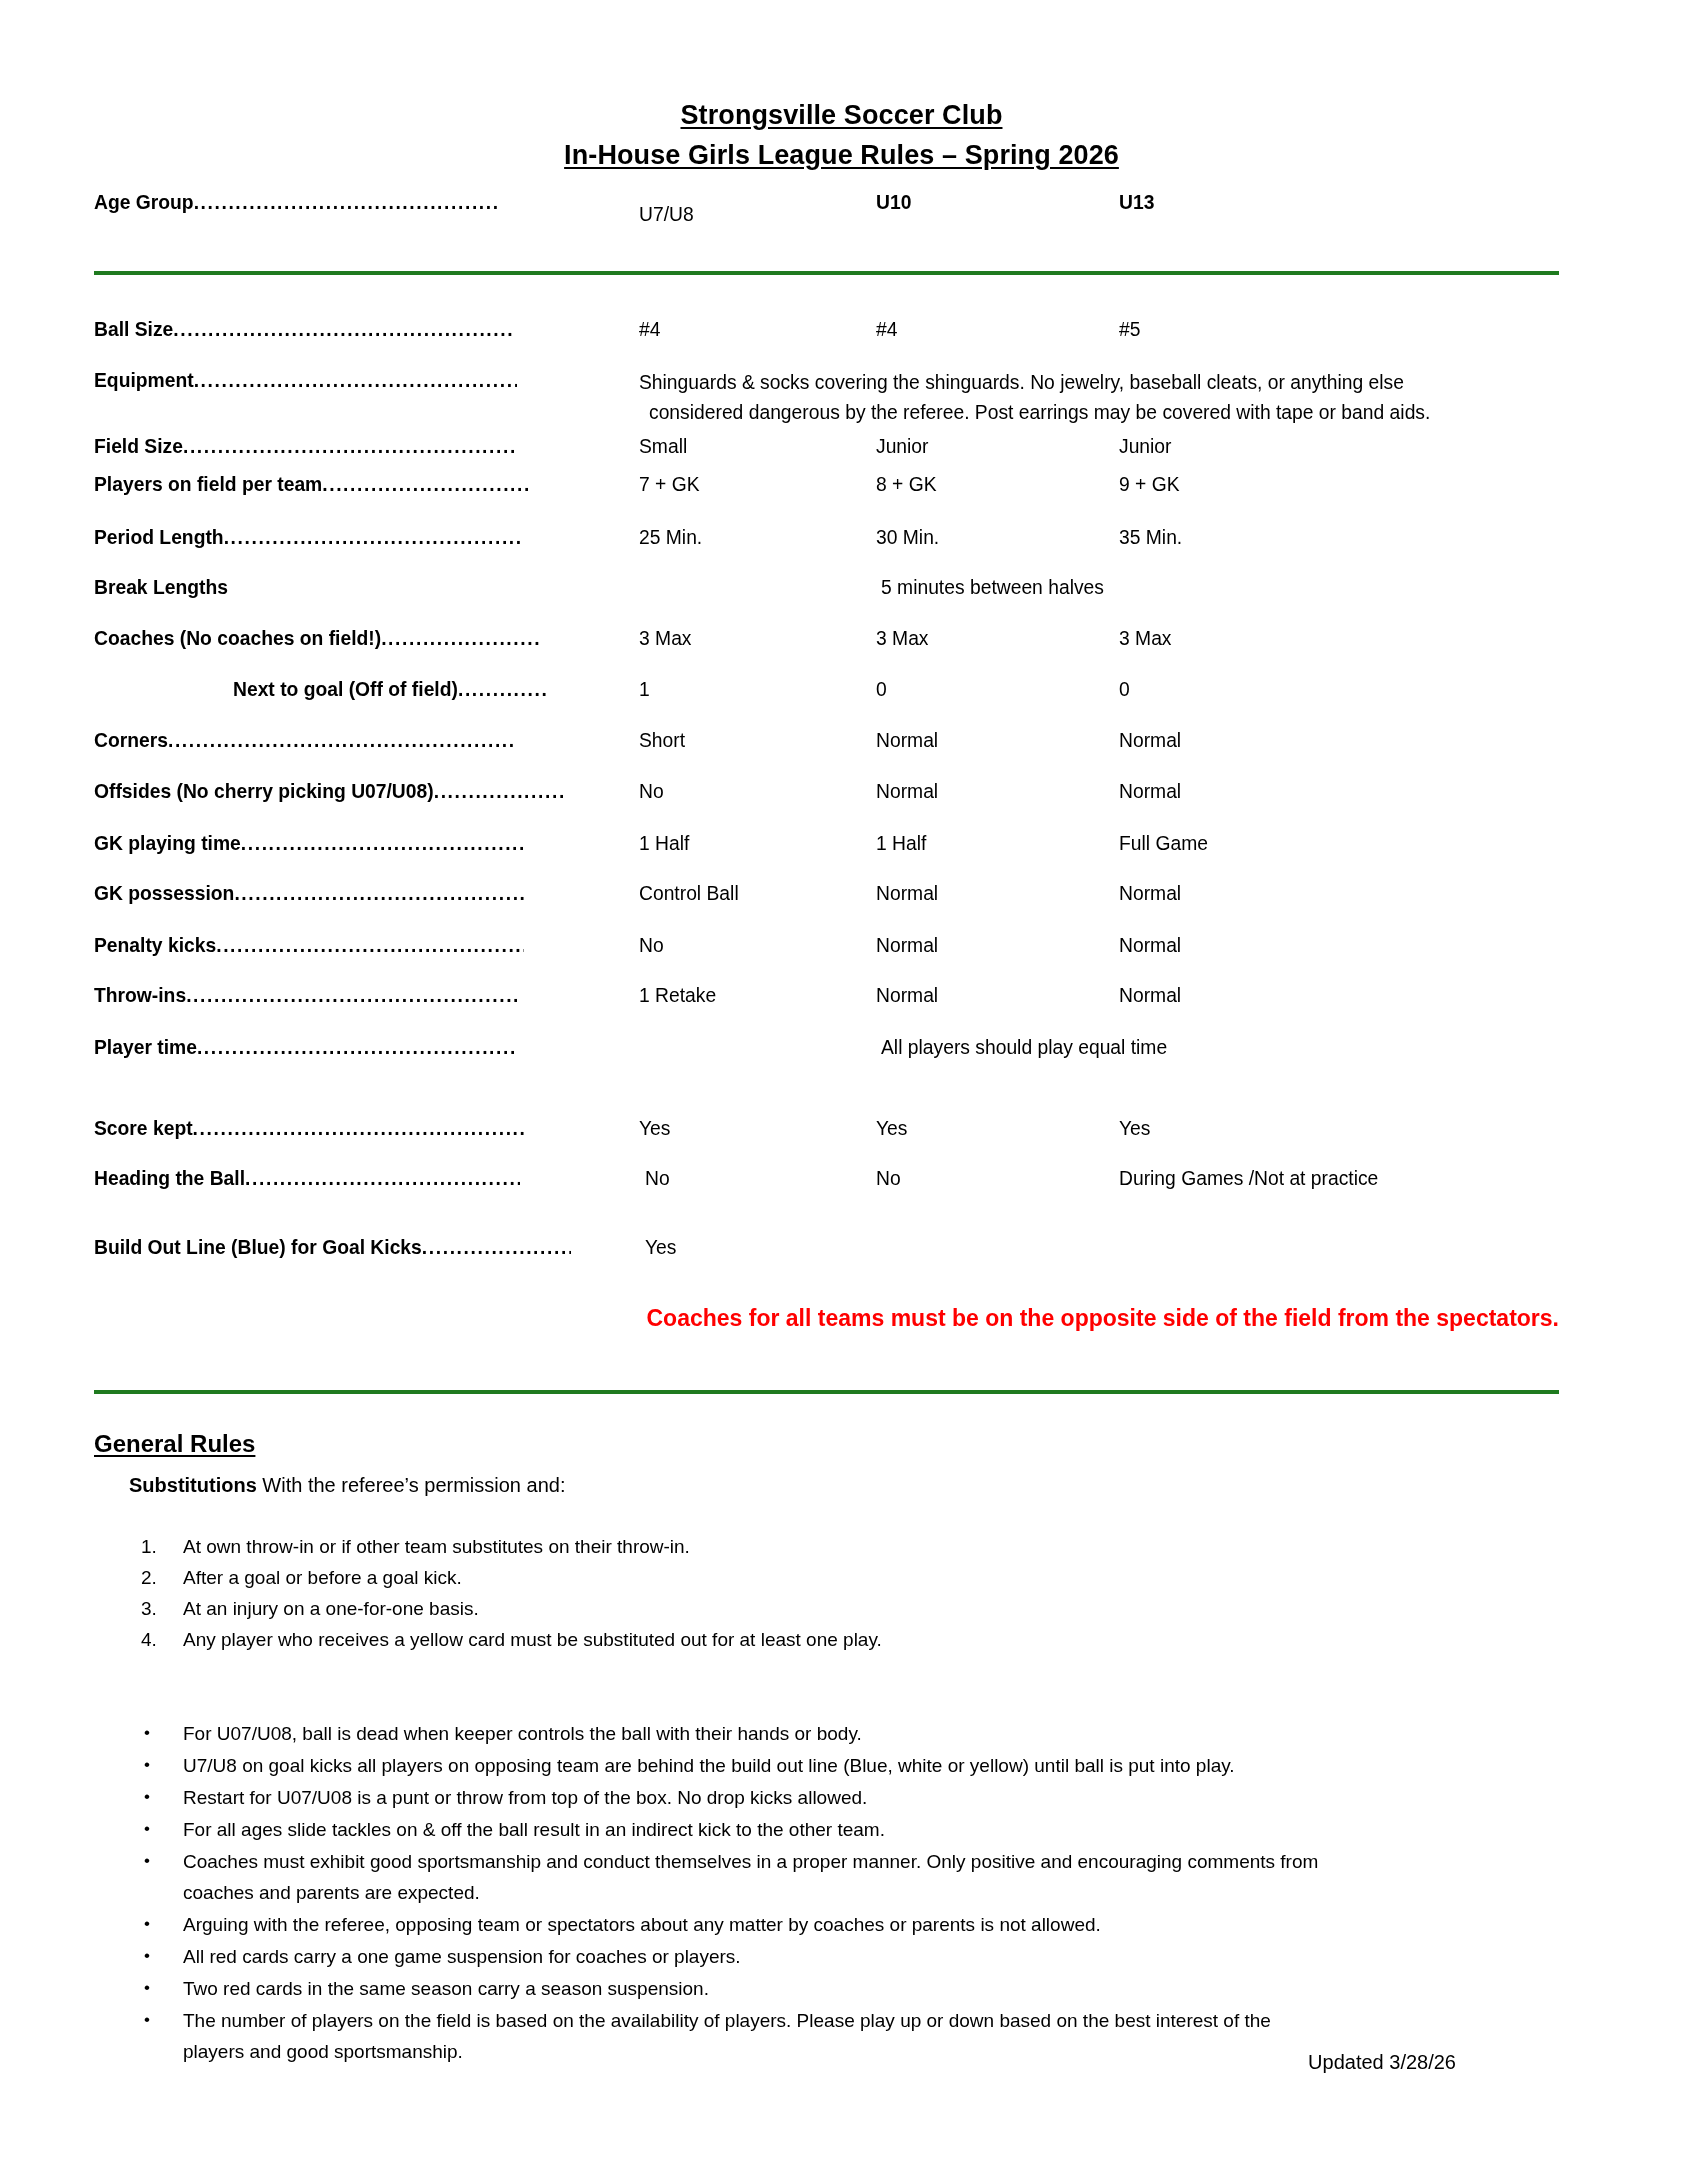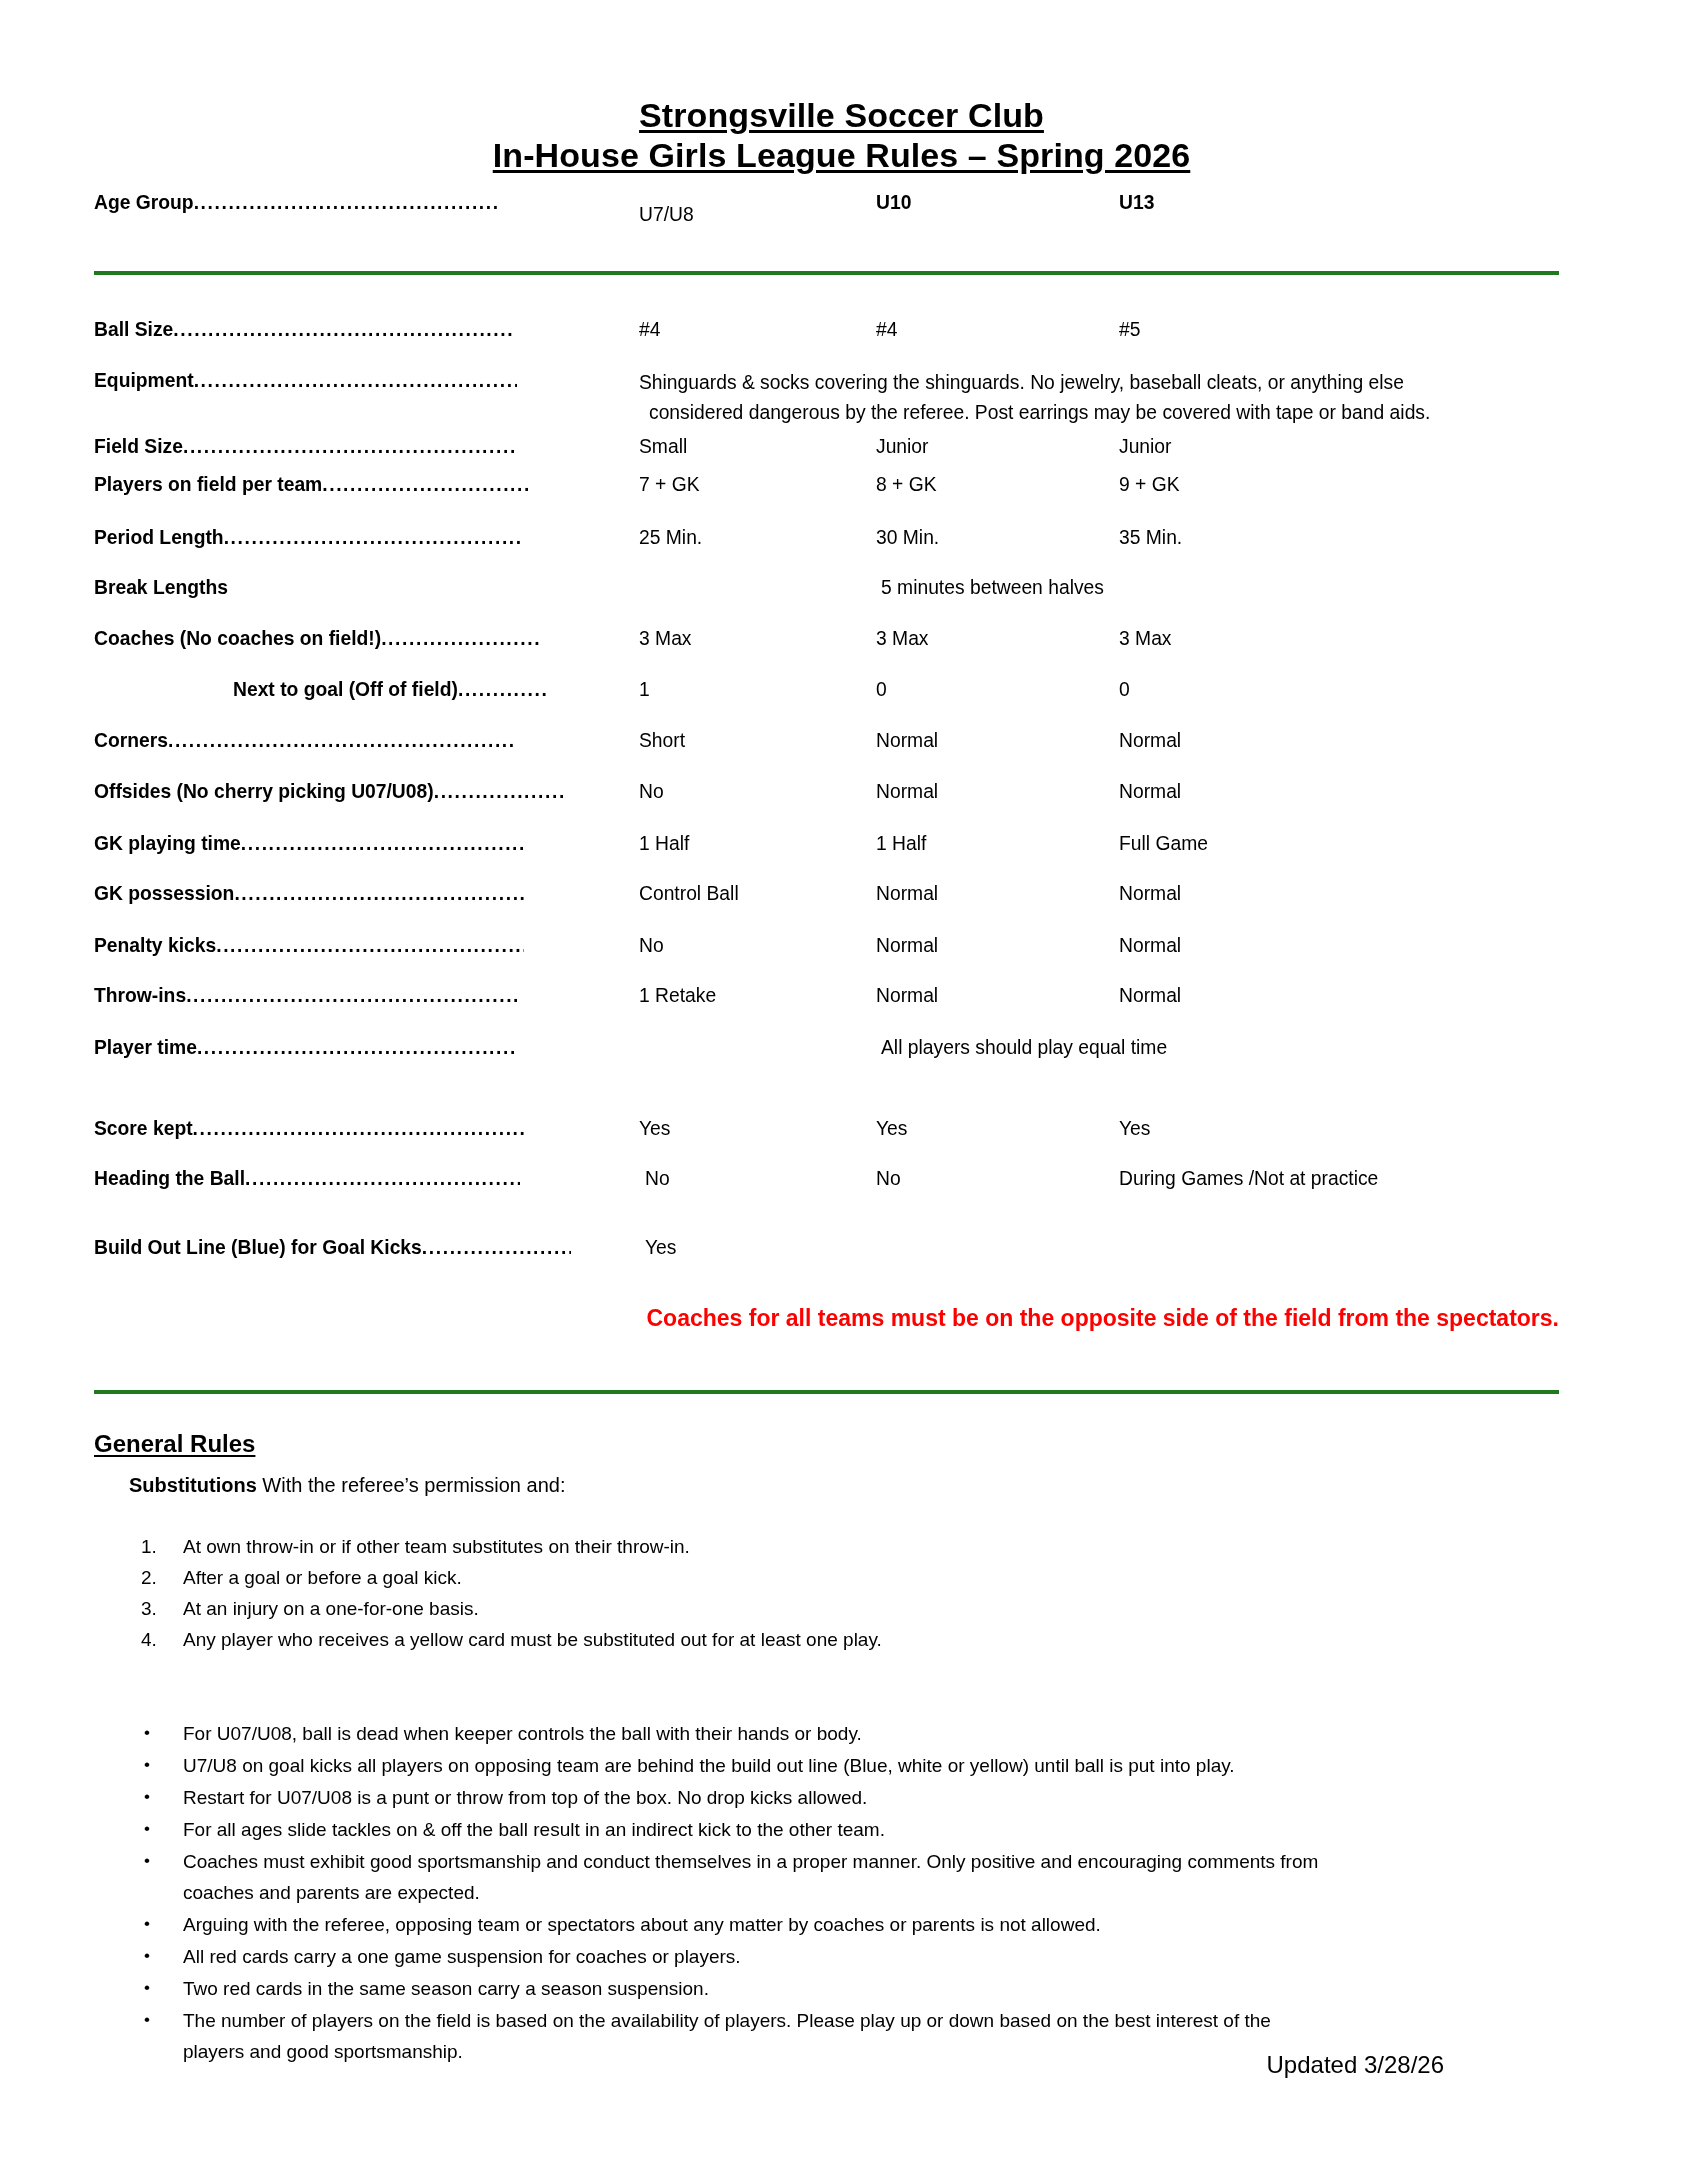--- a/index.html
+++ b/index.html
@@ -17,21 +17,21 @@
     color: #000000;
     overflow: hidden;
   }
 
   
   .title-block {
     text-align: center;
     padding-top: 95px;
   }
   .title-line {
-    font-size: 34px;
+    font-size: 27px;
     font-weight: 600;
     letter-spacing: 0.1px;
     line-height: 40px;
     display: block;
     text-align: center;
   }
   .title-line span.u {
     text-decoration: underline;
     text-underline-offset: 3px;
   }
@@ -177,26 +177,26 @@
     font-stretch: normal;
     font-size: 34px;
     line-height: 44px;
     padding-top: 22px;
   }
   .funbox .gap { display: block; height: 22px; }
 
   
   .footer {
     position: absolute;
-    left: 4px;
+    left: 16px;
     width: 1440px;
     text-align: right;
     font-family: "Liberation Sans", sans-serif;
     font-stretch: normal;
-    font-size: 24px;
+    font-size: 20px;
   }
 </style>
 </head>
 <body>
 
 <div class="page">
 
   <div class="title-block">
     <div class="title-line"><span class="u">Strongsville Soccer Club</span></div>
     <div class="title-line"><span class="u">In-House Girls League Rules – Spring 2026</span></div>

